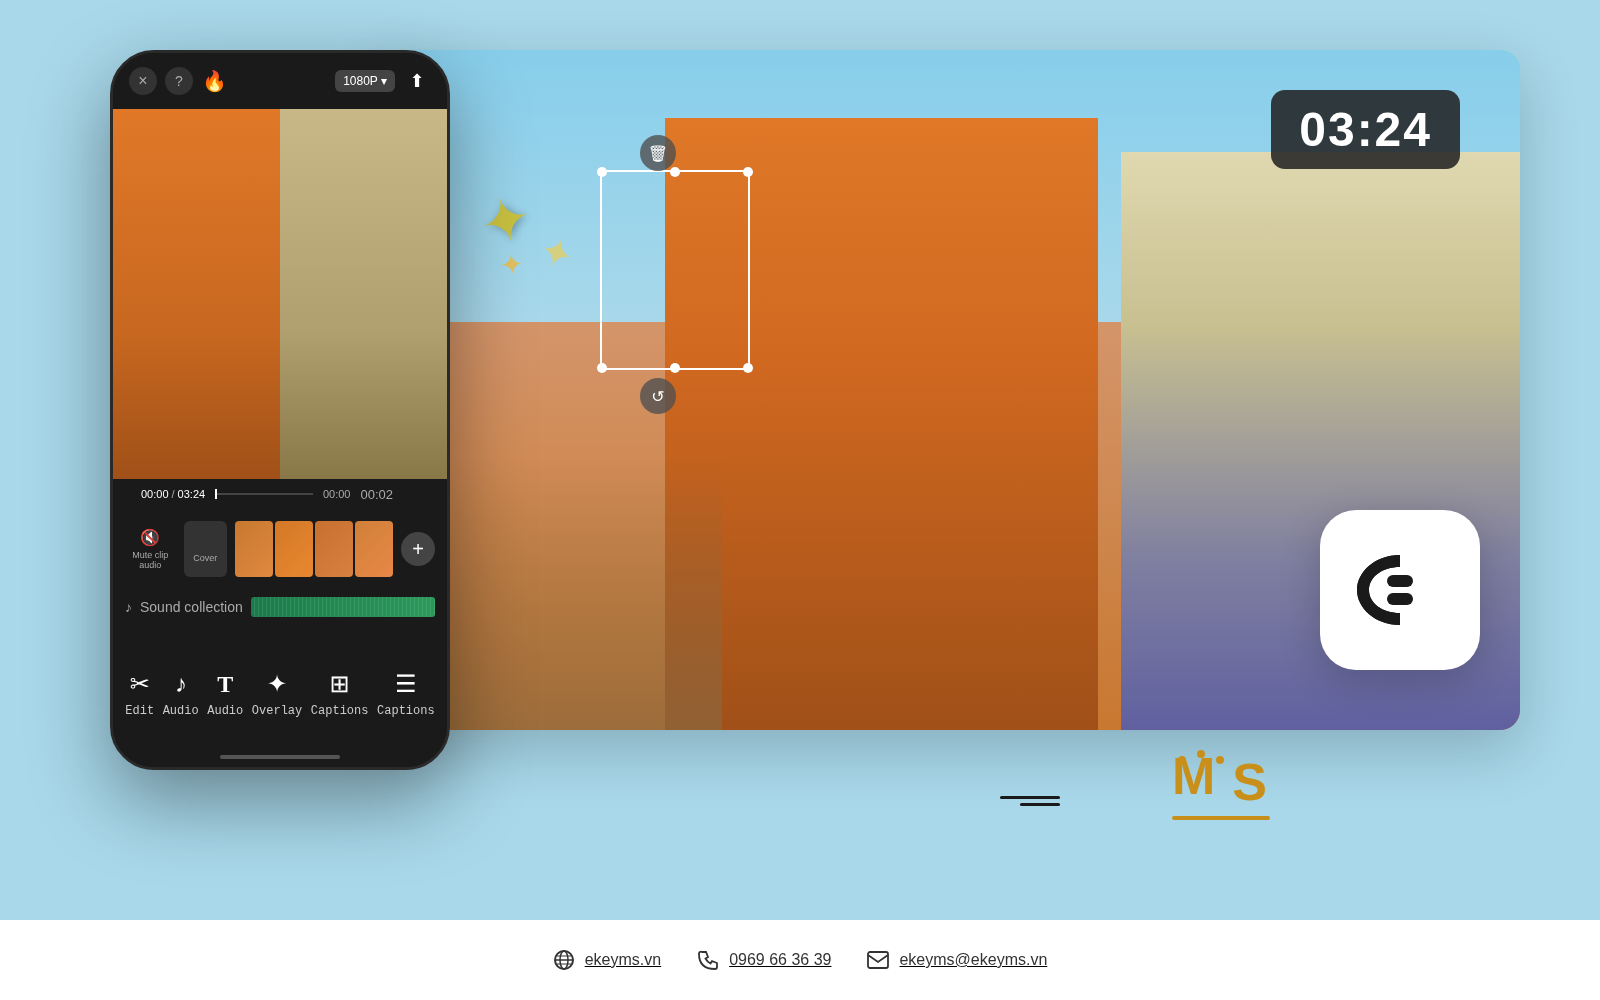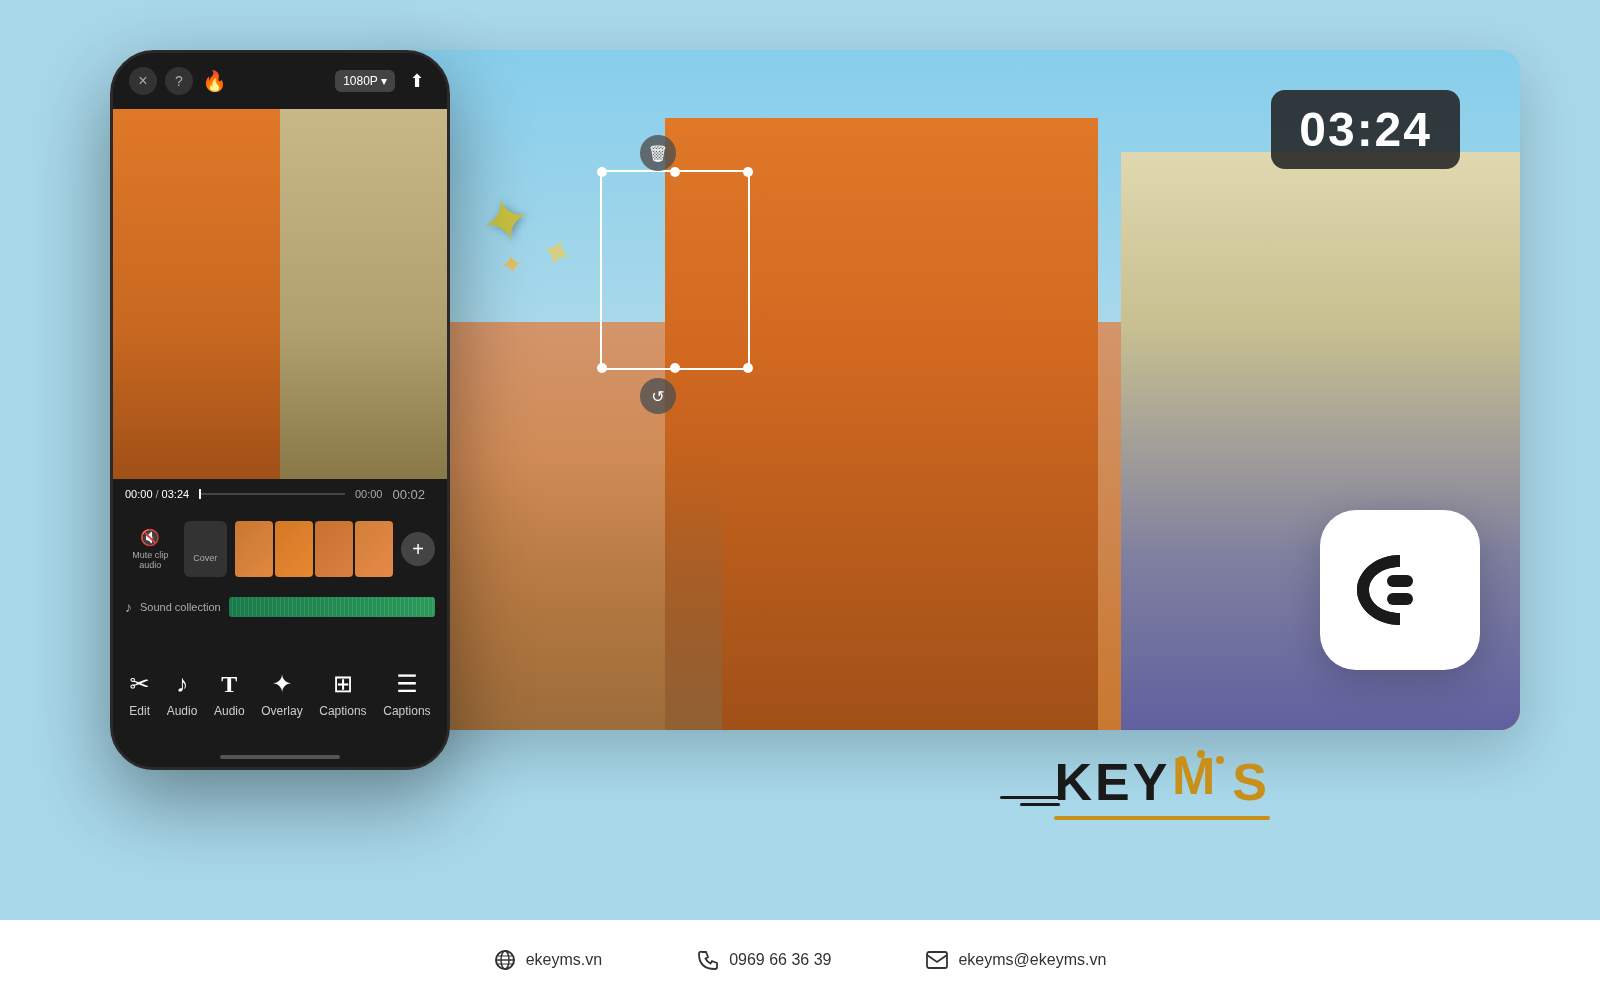--- a/index.html
+++ b/index.html
@@ -42,22 +42,23 @@
     .footer {
       position: absolute;
       bottom: 0;
       left: 0;
       right: 0;
       height: 80px;
       background: white;
       display: flex;
       align-items: center;
       justify-content: center;
-      gap: 95px;
+      gap: 36px;
       z-index: 10;
+      text-decoration: underline;
     }
     .footer-item {
       display: flex;
       align-items: center;
       gap: 10px;
       font-size: 16px;
       color: #333;
     }
     .footer-icon {
       width: 22px;
@@ -166,26 +167,26 @@
       background: linear-gradient(180deg, #d4c090 0%, #c0a870 100%);
       position: relative;
       overflow: hidden;
     }
 
     
     .phone-timeline {
       position: absolute;
       top: 426px;
       left: 0;
-      right: 0;
+      right: 16px;
       height: 30px;
       background: #1a1a1a;
       display: flex;
       align-items: center;
-      padding: 0 12px;
+      padding: 0 28px;
     }
     .timeline-time {
       color: white;
       font-size: 11px;
     }
     .timeline-bar {
       flex: 1;
       height: 2px;
       background: #444;
       margin: 0 10px;
@@ -263,21 +264,21 @@
       left: 0;
       right: 0;
       height: 36px;
       background: #1a1a1a;
       display: flex;
       align-items: center;
       padding: 0 12px;
       gap: 8px;
     }
     .sound-icon { color: #aaa; font-size: 14px; }
-    .sound-label { color: #aaa; font-size: 11px; }
+    .sound-label { color: #aaa; font-size: 14px; }
     .sound-wave {
       flex: 1;
       height: 20px;
       background: linear-gradient(90deg, #1a7a4a, #2a9a5a);
       border-radius: 3px;
       position: relative;
       overflow: hidden;
     }
     .sound-wave::after {
       content: '';
@@ -311,20 +312,21 @@
       gap: 6px;
       cursor: pointer;
     }
     .toolbar-item .t-icon {
       font-size: 24px;
       color: white;
     }
     .toolbar-item .t-label {
       font-size: 12px;
       color: #ccc;
+      font-family: Liberation Mono, monospace;
     }
     .toolbar-home-indicator {
       height: 20px;
       display: flex;
       align-items: center;
       justify-content: center;
     }
     .home-bar {
       width: 120px; height: 4px;
       background: #555;
@@ -666,21 +668,20 @@
 
           <rect x="42" y="48" width="26" height="12" rx="6" fill="#1a1a1a"></rect>
         </g>
       </svg>
     </div>
 
   </div>
 
   <div class="keyms-logo">
     <div style="display:flex;align-items:baseline;gap:2px;">
-      <span style="font-size:52px;font-weight:900;color:#1a1a1a;letter-spacing:3px;">KEY</span>
 
       <svg width="58" height="52" viewBox="0 0 58 52">
         <text x="0" y="46" font-size="52" font-weight="900" fill="#c8901a" font-family="Arial">M</text>
 
         <circle cx="10" cy="12" r="4" fill="#c8901a"></circle>
         <circle cx="29" cy="6" r="4" fill="#c8901a"></circle>
         <circle cx="48" cy="12" r="4" fill="#c8901a"></circle>
       </svg>
       <span style="font-size:52px;font-weight:900;color:#c8901a;letter-spacing:3px;">S</span>
     </div>

